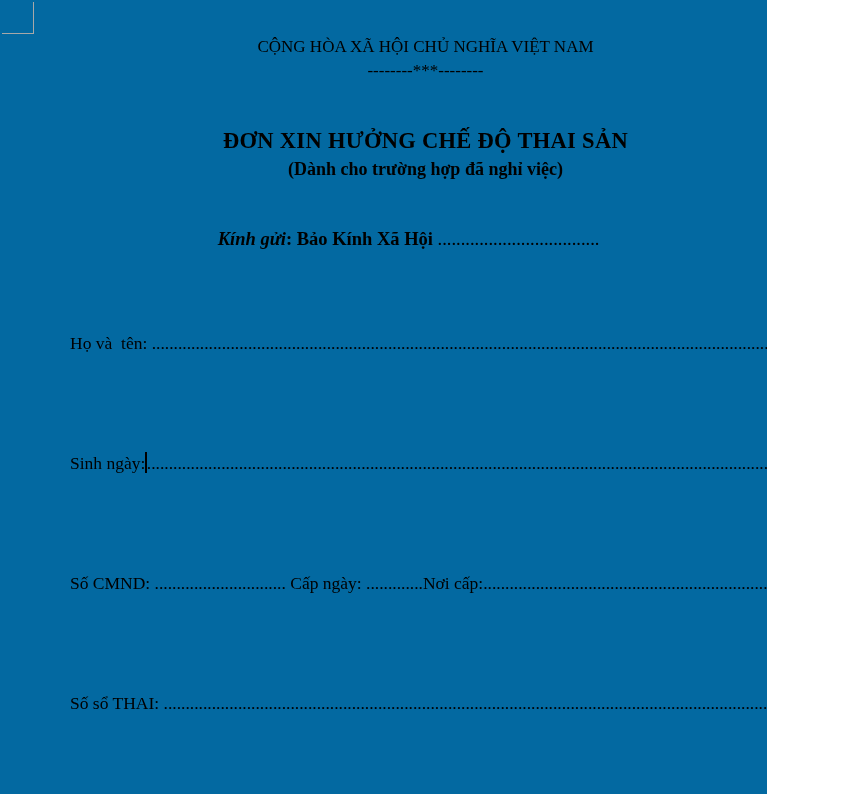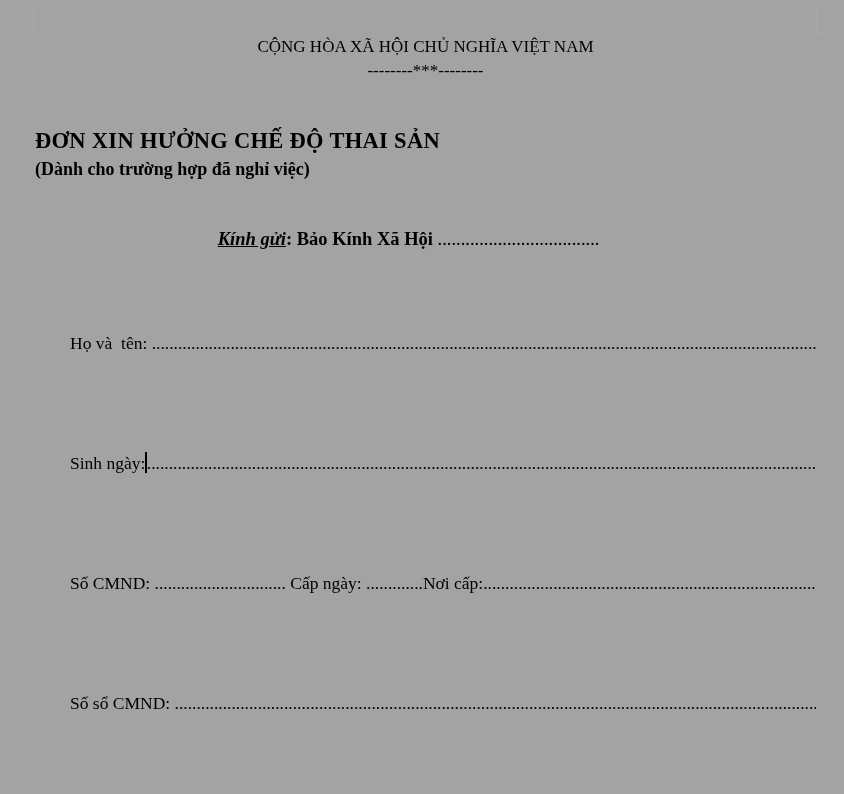--- a/index.html
+++ b/index.html
@@ -1,47 +1,47 @@
 <!DOCTYPE html>
 <html><head>
 <meta charset="utf-8">
 <style>
   * { margin: 0; padding: 0; box-sizing: border-box; }
   html, body { background: #ffffff; }
   .page {
     position: relative;
-    width: 844px;
+    width: 767px;
     height: 794px;
-    background: #a3a3a3;
+    background: #0369a1;
     color: #000000;
     font-family: "Liberation Serif", "DejaVu Serif", serif;
     overflow: hidden;
   }
   
   .mark-tl {
     position: absolute; left: 2px; top: 2px; width: 32px; height: 32px;
     border-right: 1px solid #a8a8a8; border-bottom: 1px solid #a8a8a8;
   }
   .mark-tr {
     position: absolute; left: 816px; top: 2px; width: 26px; height: 32px;
     border-left: 1px solid #a8a8a8; border-bottom: 1px solid #a8a8a8;
   }
   .content { position: absolute; left: 35px; top: 35px; width: 781px; }
 
   .doc-header { text-align: center; font-size: 17px; line-height: 24px; }
-  .title-block { margin-top: 42px; text-align: left; }
+  .title-block { margin-top: 42px; text-align: center; }
   .doc-title   { font-size: 22.5px; font-weight: bold; line-height: 32px; letter-spacing: 0.3px; }
   .doc-subtitle{ font-size: 18px; font-weight: bold; line-height: 25px; }
 
   .recipient-line {
     margin-top: 17px; padding-left: 155px;
     font-size: 18.5px; line-height: 27px;
     white-space: pre; overflow: hidden;
   }
-  .recipient-label { font-weight: bold; font-style: italic; text-decoration: underline; }
+  .recipient-label { font-weight: bold; font-style: italic; }
   .recipient-sep, .recipient-name { font-weight: bold; }
 
   .fields { margin-top: 3px; font-size: 17.5px; }
   .field-line { line-height: 40px; white-space: pre; overflow: hidden; }
 
   .caret {
     display: inline-block; width: 1.5px; height: 21px;
     background: #000; vertical-align: -4px;
   }
 </style>
@@ -73,21 +73,21 @@
       <div class="field-line">
         <span>Họ và  tên: </span><span>........................................................................................................................................................................................................................</span>
       </div>
       <div class="field-line">
         <span>Sinh ngày:</span><span class="caret"></span><span>........................................................................................................................................................................................................................</span>
       </div>
       <div class="field-line">
         <span>Số CMND: .............................. Cấp ngày: .............Nơi cấp:</span><span>........................................................................................................................................................................................................................</span>
       </div>
       <div class="field-line">
-        <span>Số sổ CMND: </span><span>........................................................................................................................................................................................................................</span>
+        <span>Số sổ THAI: </span><span>........................................................................................................................................................................................................................</span>
       </div>
       <div class="field-line">
         
       </div>
 
     </div>
 
   </div>
 </div>
 

